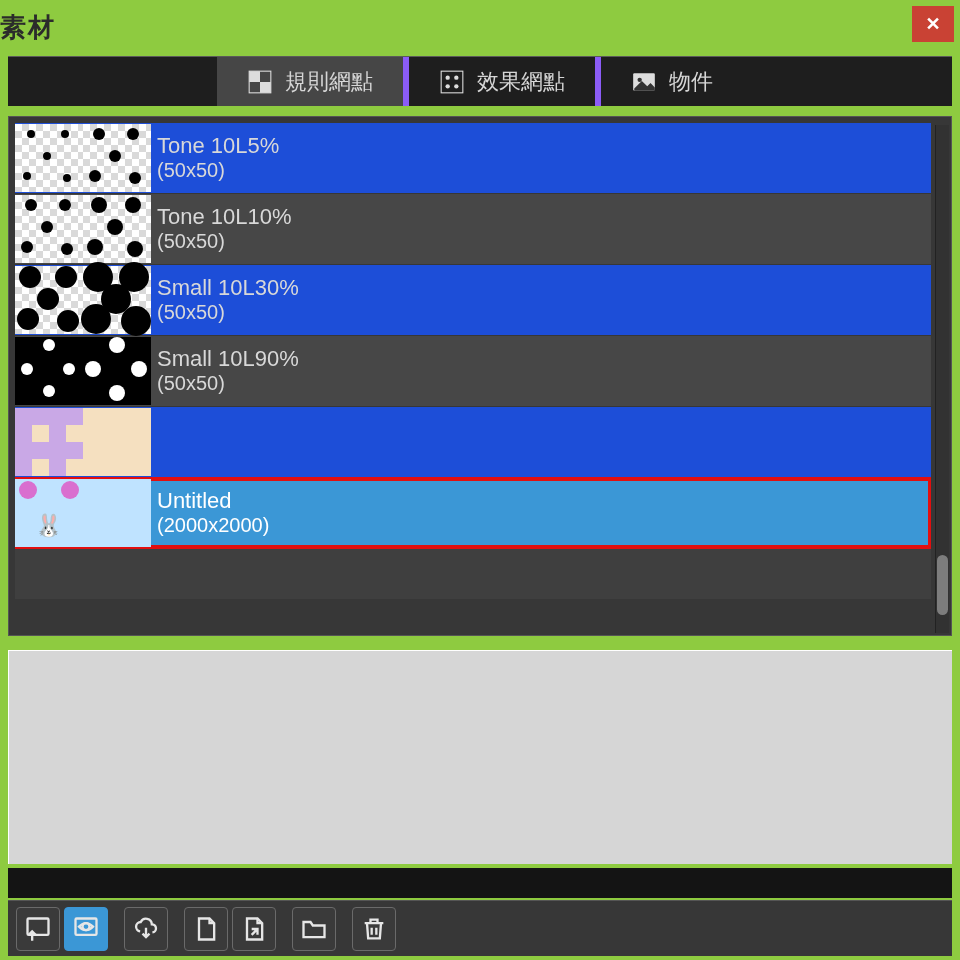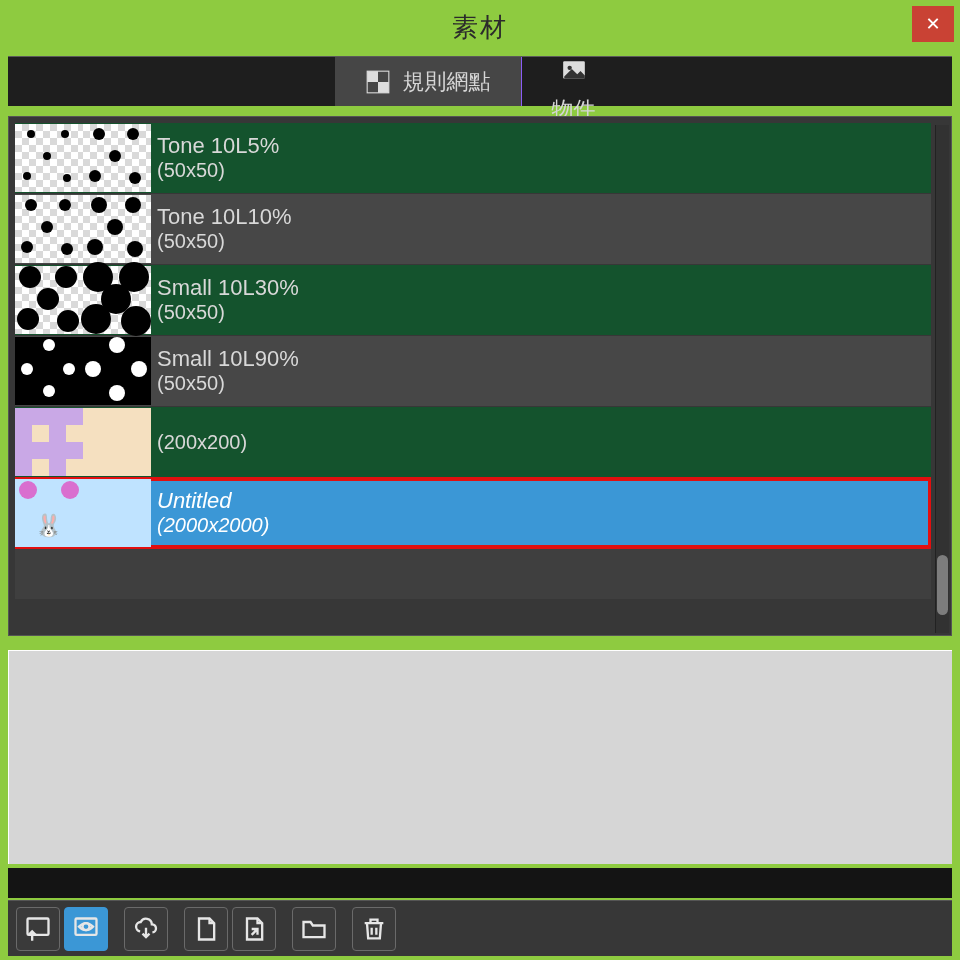--- a/index.html
+++ b/index.html
@@ -11,21 +11,21 @@
     display: flex;
     flex-direction: column;
   }
 
   
   .titlebar {
     height: 54px;
     position: relative;
     display: flex;
     align-items: center;
-    justify-content: center;
+    font-weight: bold;
   }
   .titlebar-title {
     color: #2b2b2b;
     font-size: 26px;
     letter-spacing: 2px;
   }
   .close-btn {
     position: absolute;
     right: 6px;
     top: 6px;
@@ -51,21 +51,21 @@
     border-top: 1px solid #5a5a5a;
   }
   .tab {
     display: flex;
     align-items: center;
     gap: 12px;
     padding: 0 30px;
     color: #d6d6d6;
     font-size: 22px;
     cursor: pointer;
-    border-right: 1px solid #8b5cf6;
+    border-right: 6px solid #8b5cf6;
   }
   .tab.active { background: #464646; }
   .tab-icon {
     width: 26px;
     height: 26px;
     display:inline-flex;
     align-items:center;
     justify-content:center;
   }
   .tab-icon svg{width:26px;height:26px;}
@@ -94,21 +94,21 @@
     top:430px;
     height:60px;
     background:#7d7d7d;
     border-radius:7px;
   }
 
   .row {
     height: 70px;
     display:flex;
     align-items:center;
-    background:#14532d;
+    background:#1d4ed8;
     margin-right:0px;
     margin-bottom:1px;
   }
   .row:nth-child(even){ background:#474747; }
   .row.selected{
     background:#3b97d6;
     outline:4px solid #e20f0f;
     outline-offset:-3px;
     position:relative;
     z-index:3;
@@ -122,21 +122,21 @@
     width:68px;
     height:68px;
     background:#fff;
   }
   .rowtext{
     color:#d8d8d8;
     font-size:22px;
     line-height:24px;
     font-weight:300;
   }
-  .rowtext.selected{ color:#fff;font-style:italic;}
+  .rowtext.selected{ color:#fff;}
   .rowtext .sub{ font-size:20px; }
 
   
   .checker-sm{
     background-image:
       linear-gradient(45deg,#d9d9d9 25%,transparent 25%,transparent 75%,#d9d9d9 75%),
       linear-gradient(45deg,#d9d9d9 25%,transparent 25%,transparent 75%,#d9d9d9 75%);
     background-size:14px 14px;
     background-position:0 0,7px 7px;
     background-color:#ffffff;
@@ -218,21 +218,33 @@
   <div class="tab active">
     <span class="tab-icon">
       <svg viewBox="0 0 24 24">
           <rect x="2" y="2" width="20" height="20" fill="none" stroke="#ddd"></rect>
           <rect x="2" y="2" width="10" height="10" fill="#ddd"></rect>
           <rect x="12" y="12" width="10" height="10" fill="#ddd"></rect>
         </svg>
     </span>
     <span>規則網點</span>
   </div>
-  <div class="tab" style="border-right:none;flex-direction:column;">
+  <div class="tab">
+    <span class="tab-icon">
+      <svg viewBox="0 0 24 24">
+          <rect x="2" y="2" width="20" height="20" fill="none" stroke="#ddd"></rect>
+          <circle cx="8" cy="8" r="2" fill="#ddd"></circle>
+          <circle cx="16" cy="8" r="2" fill="#ddd"></circle>
+          <circle cx="8" cy="16" r="2" fill="#ddd"></circle>
+          <circle cx="16" cy="16" r="2" fill="#ddd"></circle>
+        </svg>
+    </span>
+    <span>效果網點</span>
+  </div>
+  <div class="tab" style="border-right:none;">
     <span class="tab-icon">
       <svg viewBox="0 0 24 24">
           <rect x="2" y="4" width="20" height="16" rx="1" fill="#ddd"></rect>
           <circle cx="8" cy="10" r="2" fill="#333"></circle>
           <path d="M3 18 L10 11 L15 16 L18 13 L22 17 V20 H3 Z" fill="#333"></path>
         </svg>
     </span>
     <span>物件</span>
   </div>
 </div>
@@ -329,21 +341,20 @@
         <div class="sub">(50x50)</div>
       </div>
     </div>
 
     <div class="row">
       <div class="thumbs">
         <div class="thumb checkered5"></div>
         <div class="thumb checkered5 alt"></div>
       </div>
       <div class="rowtext">
-        <div class="sub">(200x200)</div>
       </div>
     </div>
 
     <div class="row selected">
       <div class="thumbs">
         <div class="thumb untitled a">
           <span class="sprite">🐰</span>
         </div>
         <div class="thumb untitled"></div>
       </div>

